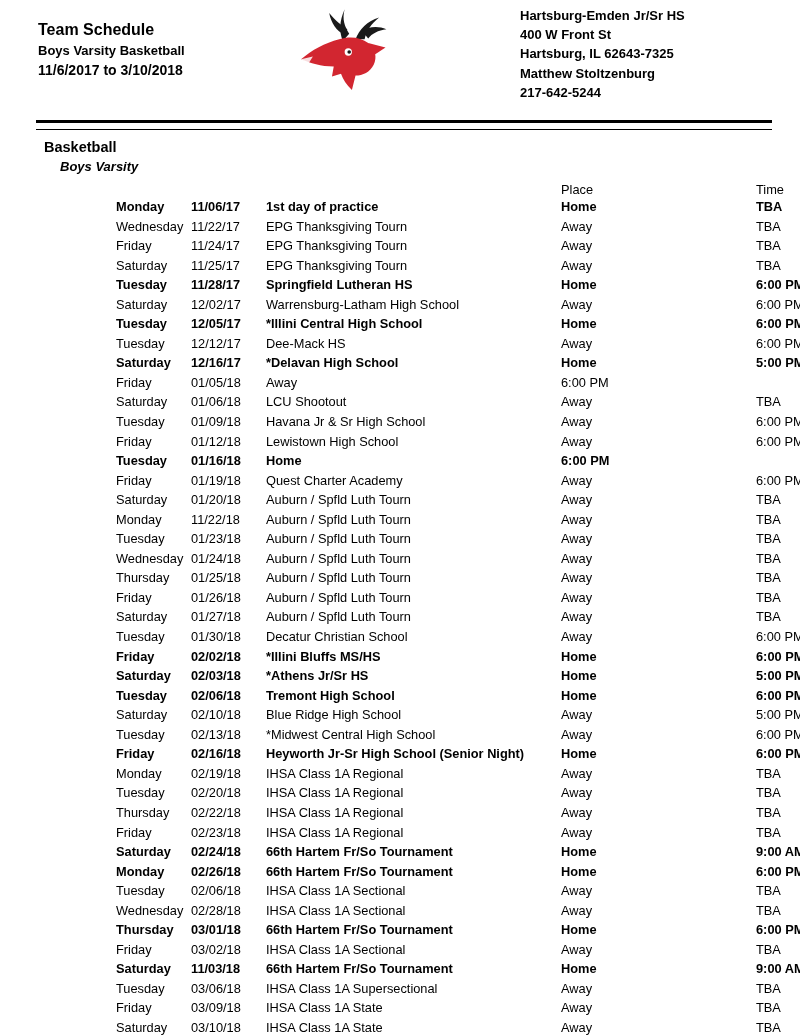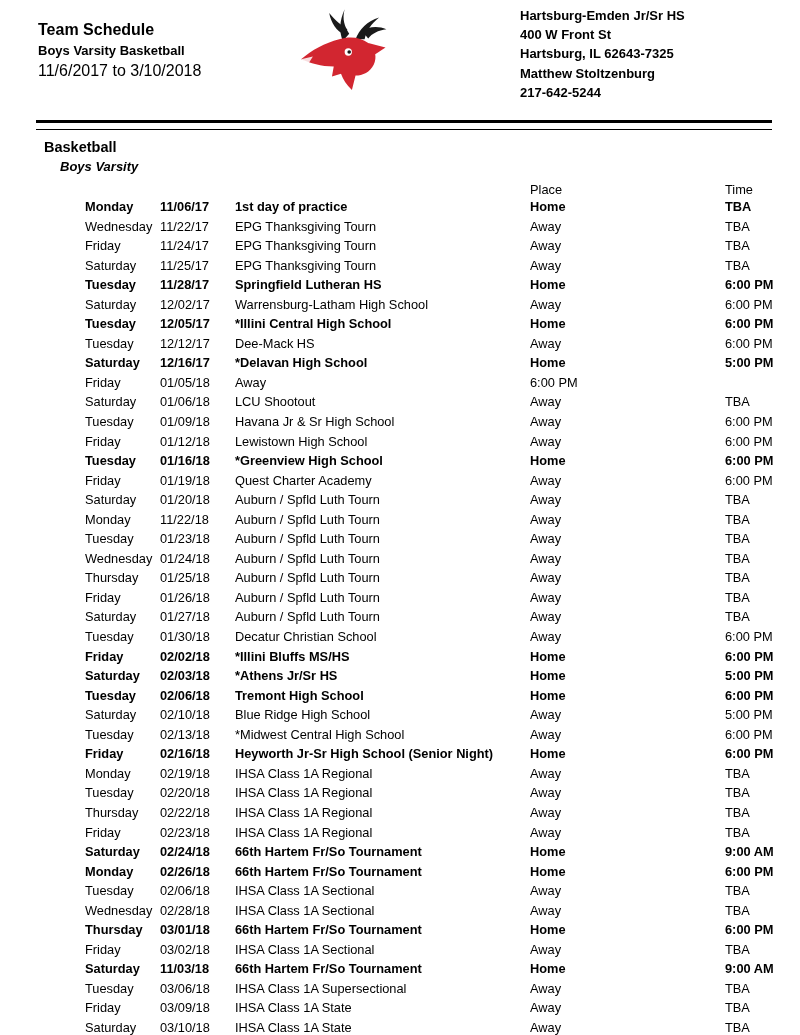--- a/index.html
+++ b/index.html
@@ -9,38 +9,38 @@
     font-family: "Liberation Sans", sans-serif;
     overflow: hidden;
   }
   .page { position: relative; width: 800px; height: 1035px; }
 
   
   .header { position: relative; height: 120px; }
   .header-left { position: absolute; left: 38px; top: 18px; }
   .h-title { font-size: 16px; font-weight: bold; line-height: 23px; }
   .h-sub   { font-size: 13px; font-weight: bold; line-height: 20px; }
-  .h-range { font-size: 16px; font-weight: normal; line-height: 19px; }
+  .h-range { font-size: 14px; font-weight: bold; line-height: 19px; }
   .header-logo { position: absolute; left: 292px; top: 6px; width: 118px; height: 92px; }
   .header-right { position: absolute; left: 520px; top: 6px; font-size: 13px; font-weight: bold; line-height: 19.2px; }
 
   
   .rule { margin: 0 28px 0 36px; height: 6px; border-top: 3px solid #000; border-bottom: 1px solid #000; }
 
   
   .section { margin: 9px 0 0 44px; }
   .sport { font-size: 14.5px; font-weight: bold; line-height: 17px; }
   .team  { font-size: 13px; font-weight: bold; font-style: italic; margin: 3px 0 0 16px; line-height: 15px; }
 
   
   .table { margin-top: 8px; }
   .trow {
     display: grid;
     grid-template-columns: 75px 75px 295px 195px 1fr;
-    padding-left: 85px;
+    padding-left: 116px;
     height: 19.55px; line-height: 19.55px;
     font-size: 12.8px;
   }
   .trow.bold { font-weight: bold; }
   .thead { height: 15px; line-height: 15px; font-weight: normal; }
   .cell { white-space: nowrap; overflow: visible; }
 </style>
 </head>
 <body>
 
@@ -180,21 +180,20 @@
         <div class="trow">
           <div class="cell cell-day">Friday</div>
           <div class="cell cell-date">01/12/18</div>
           <div class="cell cell-event">Lewistown High School</div>
           <div class="cell cell-place">Away</div>
           <div class="cell cell-time">6:00 PM</div>
         </div>
         <div class="trow bold">
           <div class="cell cell-day">Tuesday</div>
           <div class="cell cell-date">01/16/18</div>
-          <div class="cell cell-event">*Greenview High School</div>
           <div class="cell cell-place">Home</div>
           <div class="cell cell-time">6:00 PM</div>
         </div>
         <div class="trow">
           <div class="cell cell-day">Friday</div>
           <div class="cell cell-date">01/19/18</div>
           <div class="cell cell-event">Quest Charter Academy</div>
           <div class="cell cell-place">Away</div>
           <div class="cell cell-time">6:00 PM</div>
         </div>

